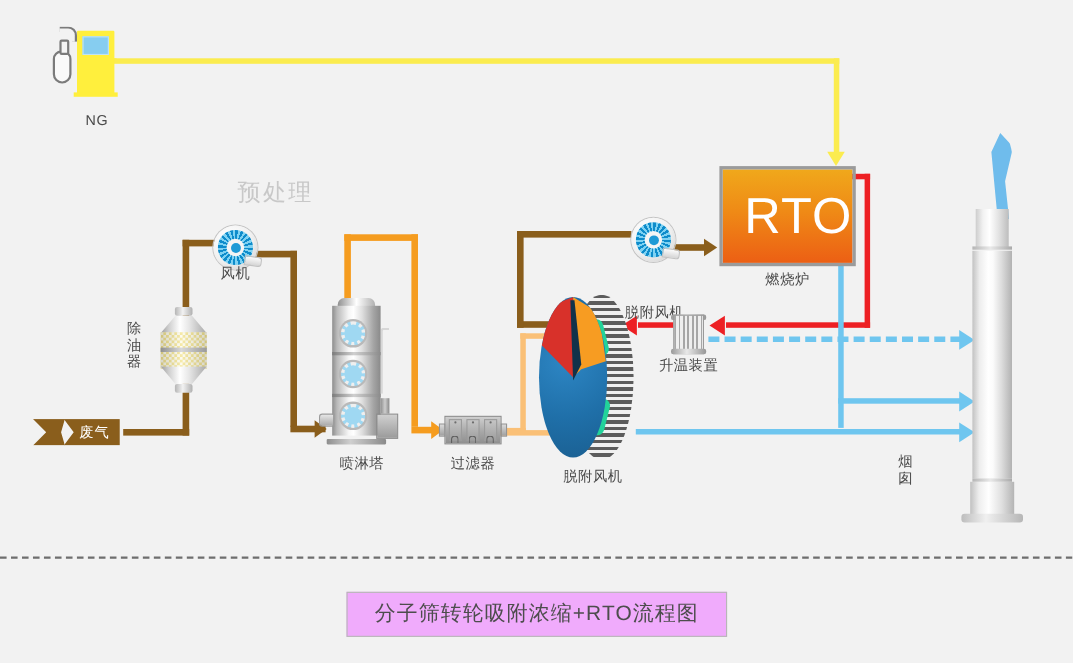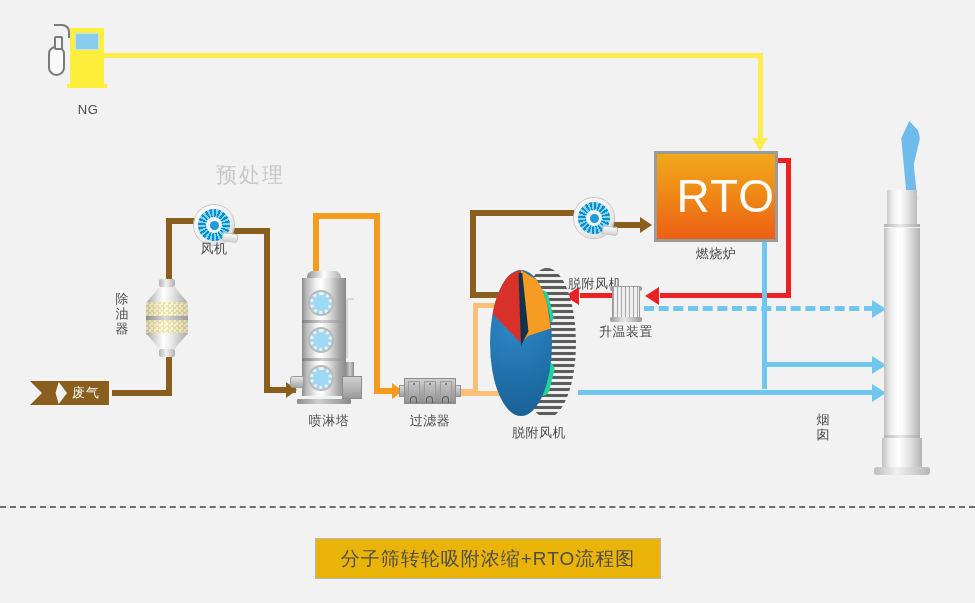--- a/index.html
+++ b/index.html
@@ -323,21 +323,21 @@
   .ah-r { position: absolute; width: 0; height: 0; border-style: solid; }
 
   
   #divider {
     left: 0; top: 506px; width: 975px; height: 0;
     border-top: 2px dashed #6e6e6e;
   }
   #caption-box {
     left: 315px; top: 538px; width: 346px; height: 41px;
     border: 1px solid #b7b7b7;
-    background: #eab308;
+    background: #f0abfc;
     color: #4d4d4d;
     font-size: 19px;
     line-height: 39px;
     text-align: center;
     letter-spacing: 1px;
   }
 </style>
 </head>
 <body>
 

